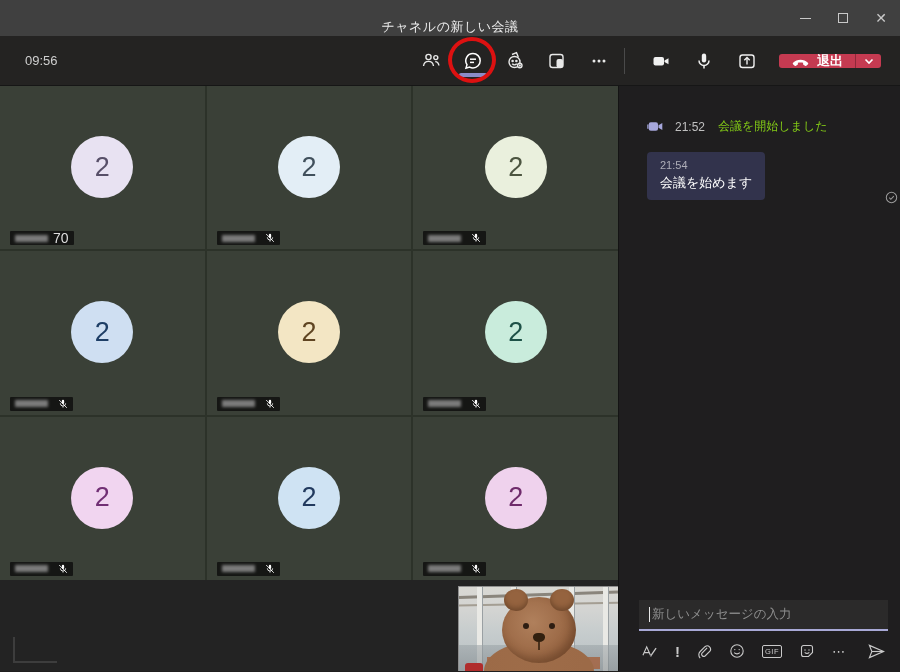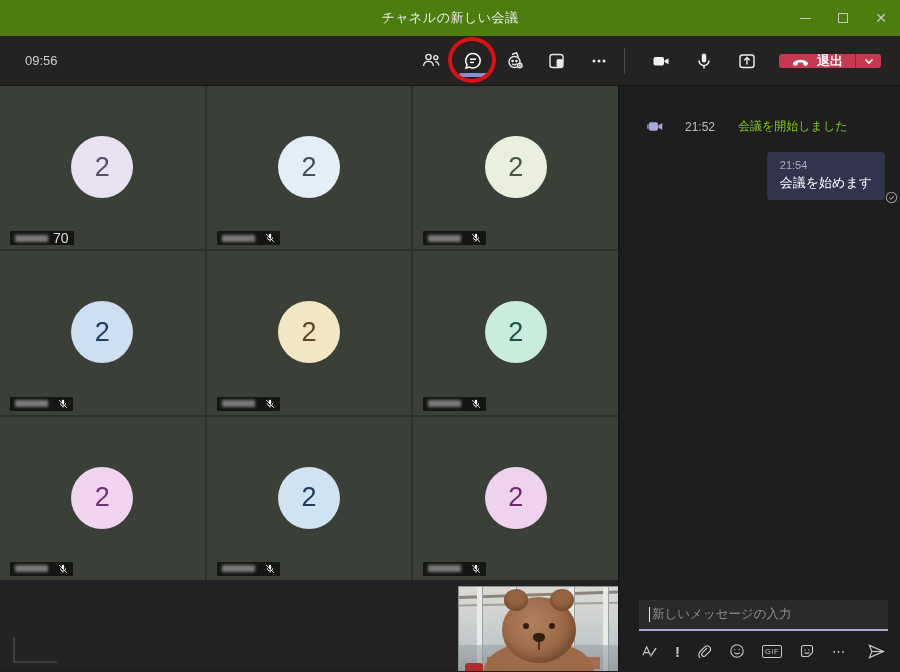--- a/index.html
+++ b/index.html
@@ -1,21 +1,21 @@
 <!DOCTYPE html>
 <html><head>
 <meta charset="utf-8">
 <style>
   * { margin:0; padding:0; box-sizing:border-box; }
   html,body { width:900px; height:672px; overflow:hidden; background:#000; }
   body { font-family:"Liberation Sans","DejaVu Sans",sans-serif; }
   .window { position:relative; width:900px; height:672px; background:#1f1e1e; overflow:hidden; }
 
   
-  .titlebar { position:relative; height:36px; background:#4d7c0f; display:flex; align-items:center; justify-content:center; }
+  .titlebar { position:relative; height:36px; background:#404040; display:flex; align-items:flex-end; justify-content:center; }
   .titlebar .title { color:#ececec; font-size:13px; letter-spacing:.5px; }
   .win-controls { position:absolute; right:0; top:0; height:36px; display:flex; }
   .win-btn { width:38px; height:36px; display:flex; align-items:center; justify-content:center; color:#c9c9c9; cursor:default; }
   .min-glyph { width:11px; height:1px; background:#c9c9c9; }
   .max-glyph { width:10px; height:10px; border:1px solid #c9c9c9; }
   .close-glyph { font-size:14px; line-height:1; color:#c9c9c9; }
 
   
   .toolbar { position:relative; height:50px; background:#242322; border-bottom:1px solid #161616; }
   .timer { position:absolute; left:25px; top:17px; color:#cfcfcf; font-size:13px; }
@@ -62,24 +62,24 @@
   .bear-eye { position:absolute; top:26px; width:6px; height:6px; border-radius:50%; background:#2d1d12; }
   .bear-eye.l { left:21px; } .bear-eye.r { right:21px; }
   .bear-nose { position:absolute; left:50%; top:36px; transform:translateX(-50%); width:12px; height:9px; border-radius:45% 45% 55% 55%; background:#32200f; }
   .bear-mouth { position:absolute; left:50%; top:45px; transform:translateX(-50%); width:2px; height:8px; background:#4a311c; }
 
   
   .chat-panel { width:282px; background:#1f1e1f; display:flex; flex-direction:column; position:relative; border-left:1px solid #141414; }
   .chat-header { display:flex; align-items:center; justify-content:space-between; padding:28px 22px 0 22px; }
   .chat-title { color:#fff; font-size:14px; font-weight:bold; }
   .chat-close { color:#c8c8c8; cursor:pointer; display:flex; }
-  .system-msg { display:flex; align-items:center; gap:21px; padding:0 0 0 28px; margin-top:32px; }
+  .system-msg { display:flex; align-items:center; gap:11px; padding:0 0 0 28px; margin-top:32px; }
   .system-msg .sys-time { color:#c0c0c0; font-size:12px; }
   .system-msg .sys-text { color:#84cc16; font-size:12px; margin-left:2px; }
-  .bubble-row { position:relative; display:flex; justify-content:flex-end; padding-right:15px; margin-top:17px; }
+  .bubble-row { position:relative; display:flex; padding-right:15px; margin-top:17px;padding-left:28px; }
   .bubble { background:#32334c; border-radius:4px; padding:7px 13px 8px 13px; min-width:96px; }
   .bubble-time { color:#aeaeb8; font-size:11px; }
   .bubble-text { color:#ffffff; font-size:13px; margin-top:3px; }
   .seen-check { position:absolute; right:2px; bottom:-4px; display:flex; }
 
   .composer { margin-top:auto; padding:0 12px 0 20px; }
   .compose-input { position:relative; height:31px; background:#2b2a2a; border-bottom:2px solid #a8a9d6; display:flex; align-items:center; padding:0 10px; cursor:text; }
   .caret { width:1px; height:15px; background:#e8e8e8; margin-right:2px; }
   .placeholder { color:#8e8e8e; font-size:12.5px; }
   .compose-icons { height:40px; display:flex; align-items:center; gap:17px; padding:0 2px; }

